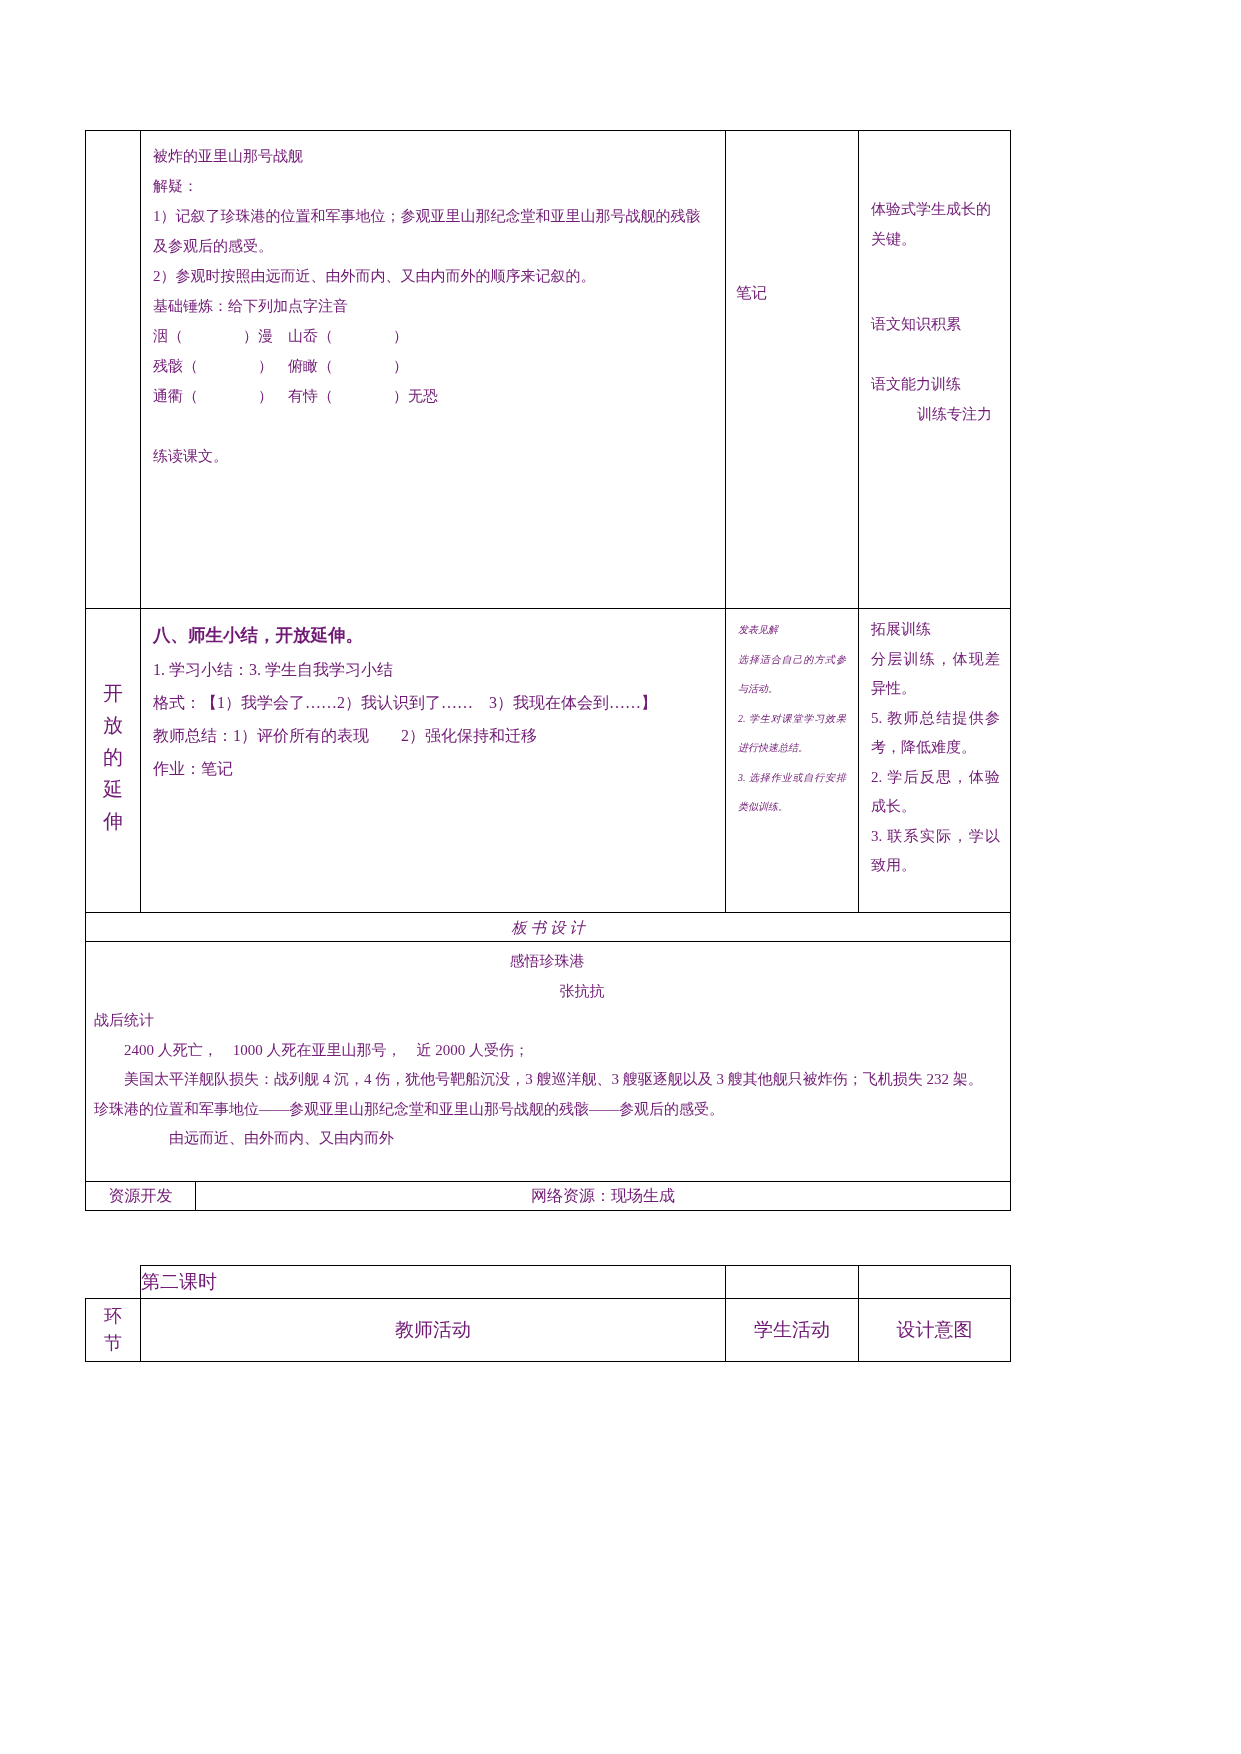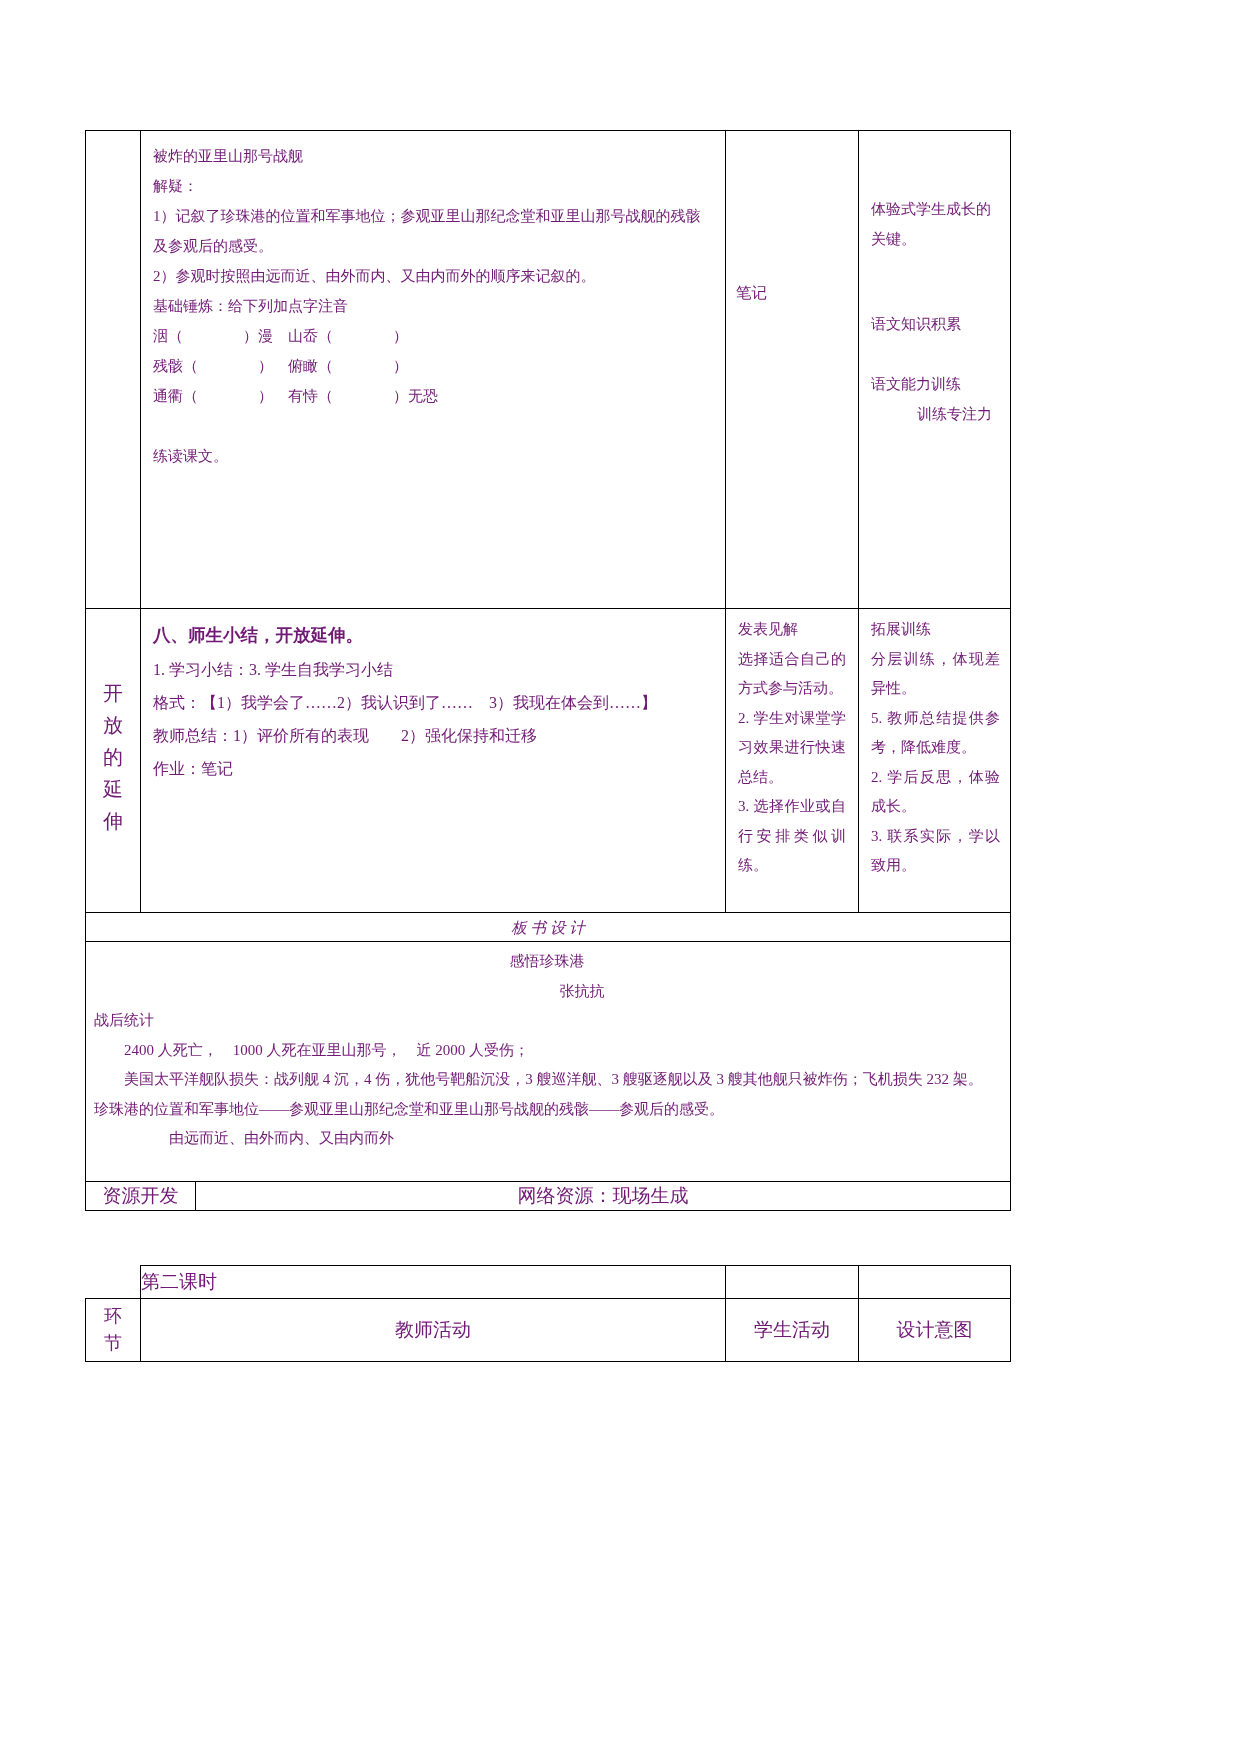--- a/index.html
+++ b/index.html
@@ -32,34 +32,34 @@
   
   .rowB td { height: 295px; }
   .stage-b { vertical-align: top; }
   .stage-vertical {
     width: 22px; margin: 68px auto 0; font-size: 20px; line-height: 32px;
     word-break: break-all; text-align: center;
   }
   .teacher-b { padding: 8px 14px 0 12px; }
   .b-heading { font-size: 17.5px; font-weight: bold; line-height: 36px; }
   .b-line { font-size: 16px; line-height: 33px; white-space: pre-wrap; }
-  .student-b { padding: 6px 12px 0 12px; font-size: 15px; line-height: 29.5px; text-align: justify; }
+  .student-b { padding: 6px 12px 0 12px; font-size: 10px; line-height: 29.5px; text-align: justify; font-style: italic; }
   .intent-b { padding: 6px 10px 0 12px; font-size: 15px; line-height: 29.5px; text-align: justify; }
 
   
   .rowC td { height: 28px; text-align: center; font-size: 15.5px; line-height: 27px; vertical-align: middle; padding: 0; font-style: italic; }
 
   
   .rowD td { height: 234px; padding: 5px 10px 0 8px; font-size: 15px; line-height: 29.5px; }
   .board-title { text-align: center; }
   .board-author { text-align: center; text-indent: 70px; }
   .board-line { white-space: pre-wrap; }
 
   
-  .rowE td { height: 28px; vertical-align: middle; font-size: 19px; line-height: 26px; }
+  .rowE td { height: 28px; vertical-align: middle; font-size: 16px; line-height: 26px; }
   .res-label { text-align: center; }
   .res-value { text-align: center; }
 
   
   .rowF td { height: 190px; }
   .reflect-cell { padding-top: 62px; }
   .reflect-label {
     width: 62px; margin: 0 auto; font-size: 19px; line-height: 31px;
     word-break: break-all; text-align: center;
   }

